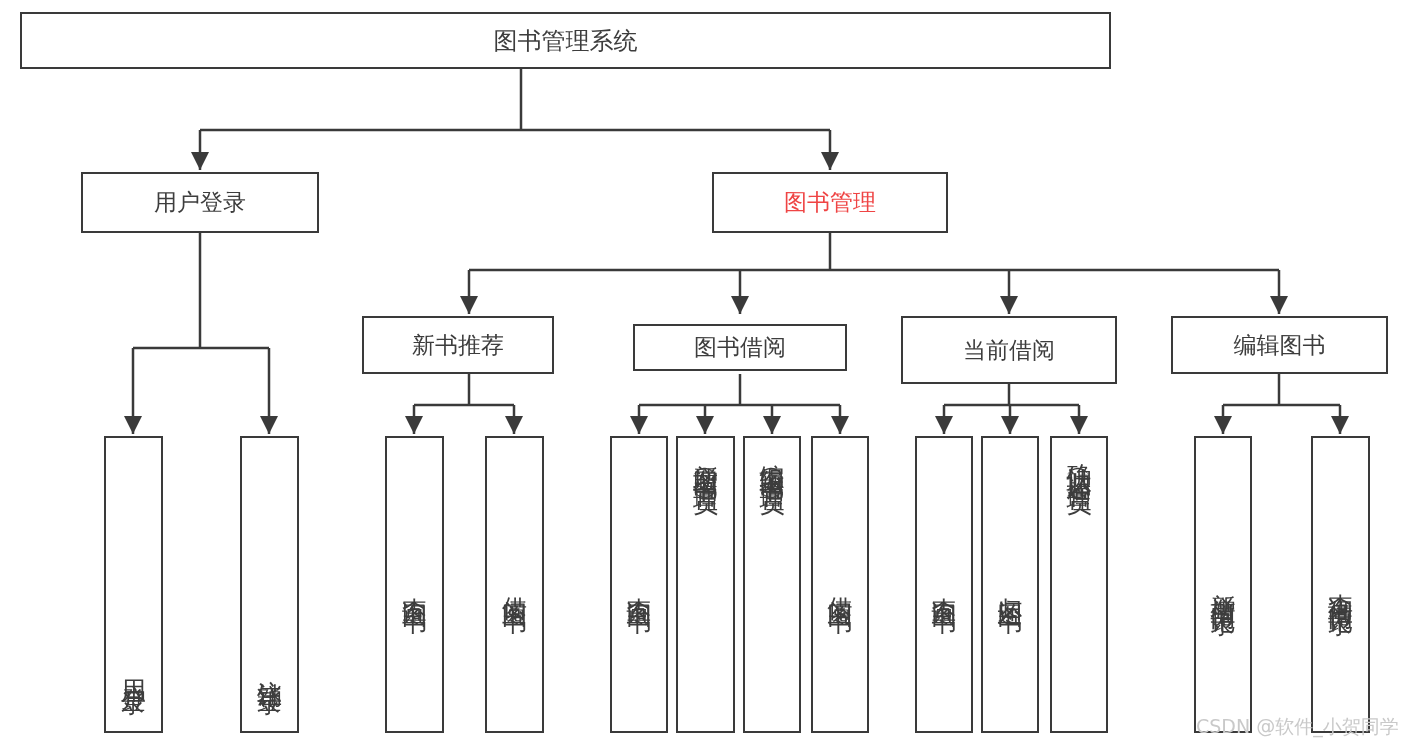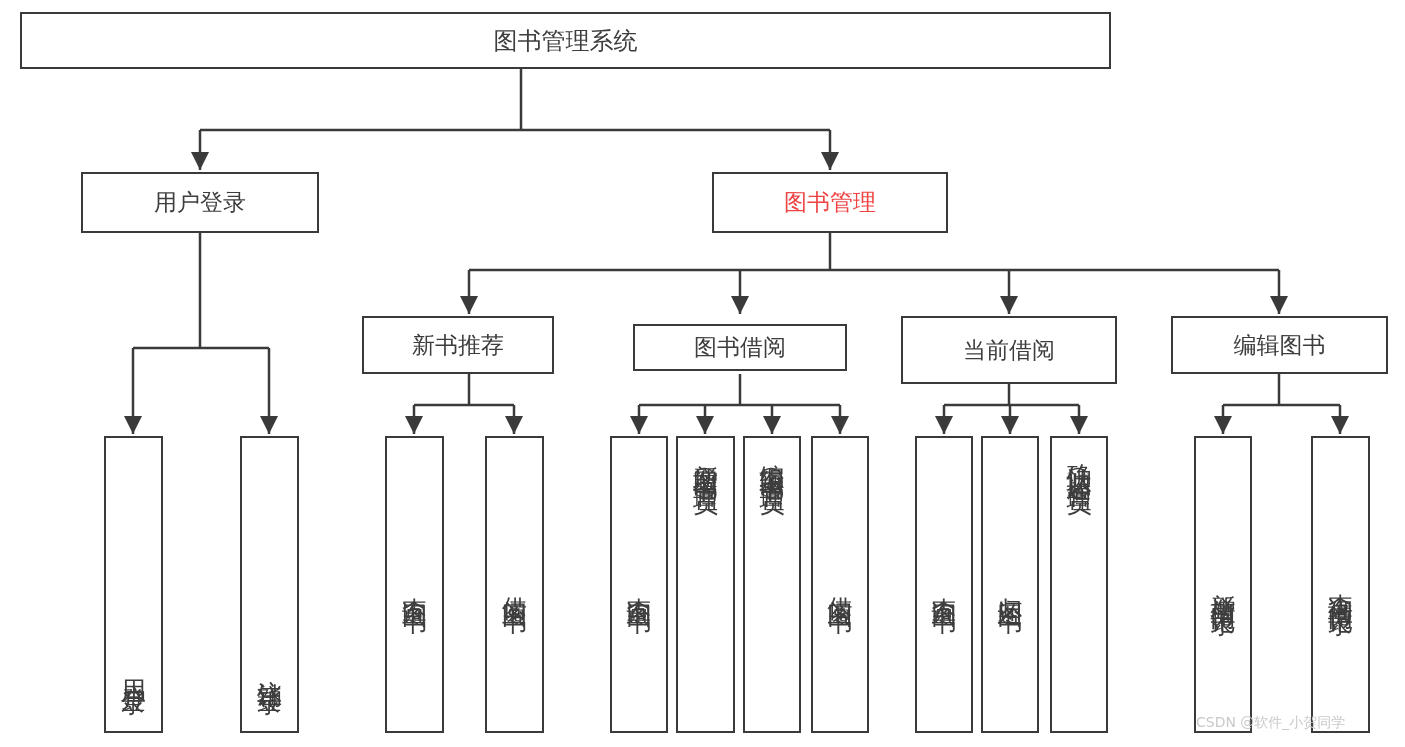--- a/index.html
+++ b/index.html
@@ -56,21 +56,21 @@
     writing-mode: vertical-rl;
     text-orientation: upright;
     font-size: 25px;
     letter-spacing: 4px;
     line-height: 1.0;
     white-space: nowrap;
   }
   .watermark {
     position: absolute;
     color: #c9c9c9;
-    font-size: 14px;
+    font-size: 19px;
     white-space: nowrap;
     pointer-events: none;
     font-family: "DejaVu Sans", "Liberation Sans", sans-serif;
   }
 </style>
 </head>
 <body>
 
 <div id="diagram-root">
   <svg id="edge-layer" viewBox="0 0 1405 747" xmlns="http://www.w3.org/2000/svg">

